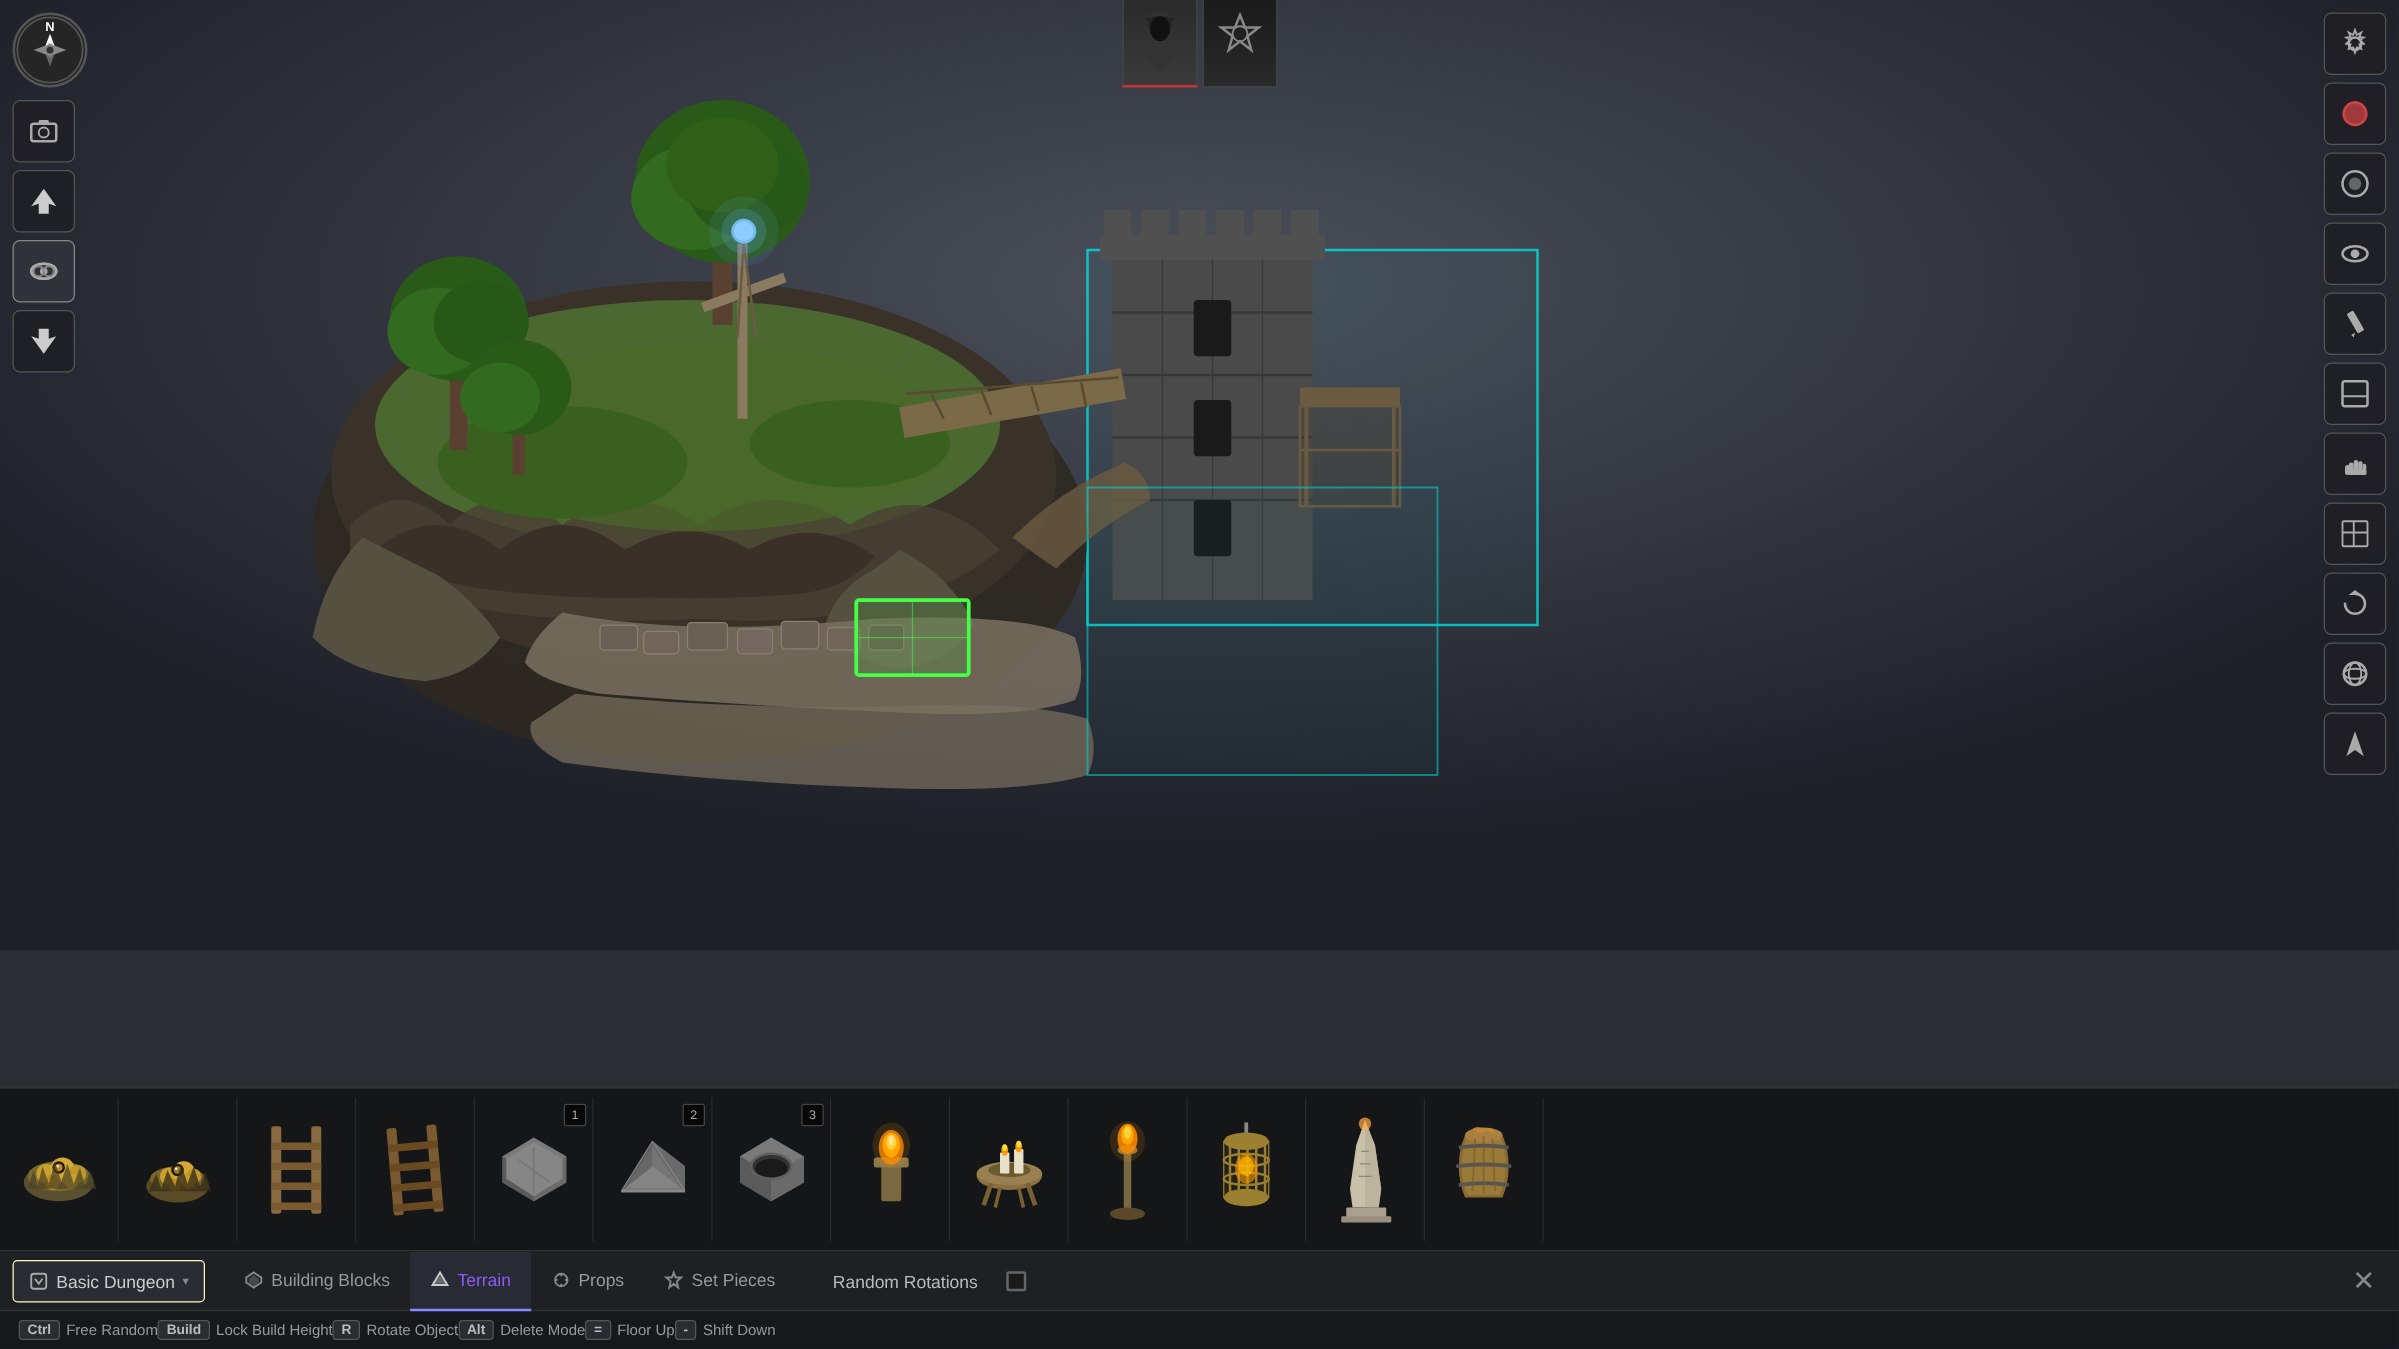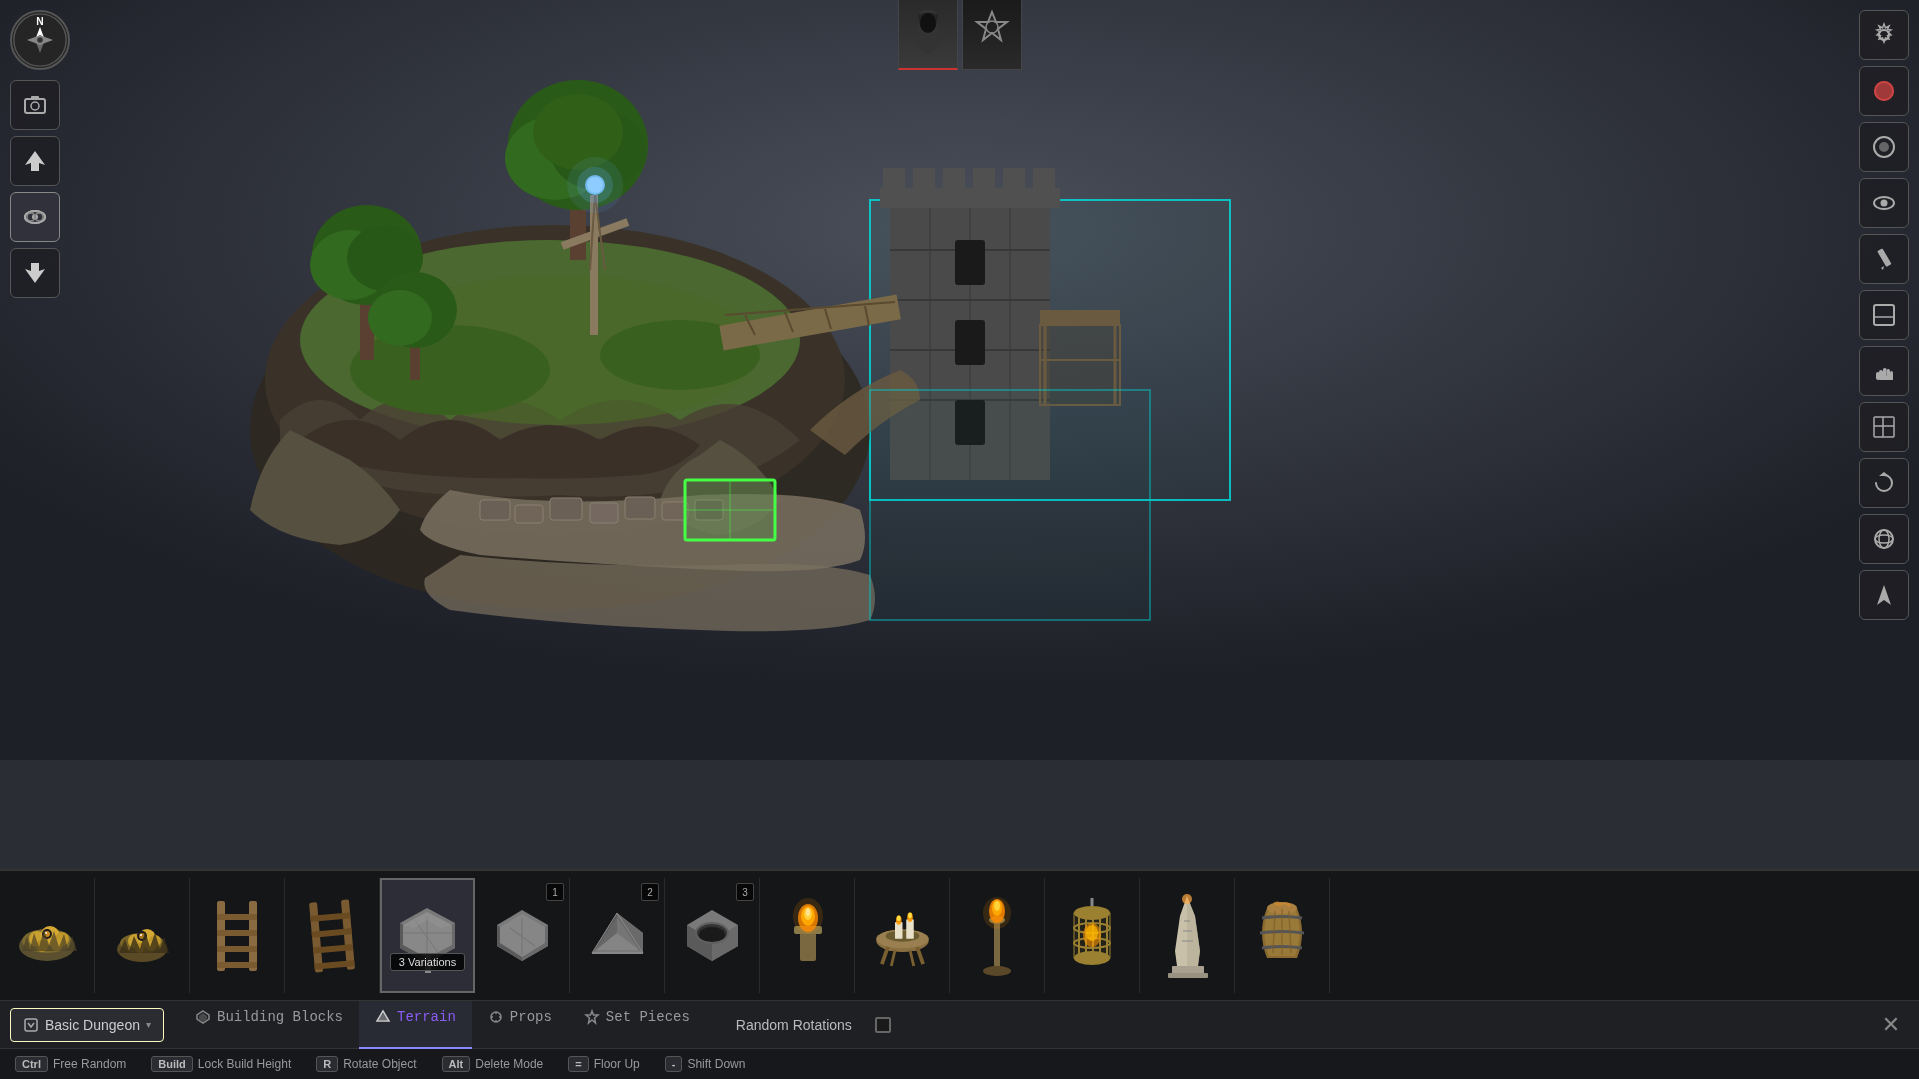--- a/index.html
+++ b/index.html
@@ -208,28 +208,28 @@
       cursor: pointer;
       color: #ccc;
       font-size: 14px;
       margin-right: 15px;
       height: 34px;
     }
     .scene-dropdown-arrow { color: #888; font-size: 10px; }
 
     .tab {
       display: flex;
+      align-items: center;
       gap: 6px;
       padding: 8px 16px;
       cursor: pointer;
       color: #999;
       font-size: 14px;
       border-bottom: 2px solid transparent;
       height: 48px;
-      font-family: Liberation Mono, monospace;
     }
     .tab.active {
       color: #8b5cf6;
       border-bottom: 2px solid #8888ff;
       background: rgba(100,100,150,0.15);
     }
 
     .random-rotations {
       display: flex;
       align-items: center;
@@ -256,21 +256,20 @@
       cursor: pointer;
     }
 
     
     #hotkey-bar {
       height: 30px;
       background: #16181c;
       display: flex;
       align-items: center;
       padding: 0 15px;
-      gap: 25px;
       font-size: 12px;
       color: #888;
     }
     .hotkey {
       display: flex;
       align-items: center;
       gap: 5px;
     }
     .key {
       background: #2a2c32;
@@ -629,45 +628,20 @@
           <rect x="15" y="5" width="8" height="70" rx="2" fill="#7a5a30"></rect>
           <rect x="47" y="5" width="8" height="70" rx="2" fill="#7a5a30"></rect>
           <rect x="15" y="18" width="40" height="6" rx="1" fill="#6a4a20"></rect>
           <rect x="15" y="34" width="40" height="6" rx="1" fill="#6a4a20"></rect>
           <rect x="15" y="50" width="40" height="6" rx="1" fill="#6a4a20"></rect>
           <rect x="15" y="66" width="40" height="6" rx="1" fill="#6a4a20"></rect>
         </svg>
       </div>
     </div>
 
-    <div class="asset-item selected">
-      <div class="asset-icon">
-        <svg width="75" height="75" viewBox="0 0 75 75">
-
-          <polygon points="37,10 65,25 65,50 37,65 10,50 10,25" fill="#7a7a7a"></polygon>
-
-          <polygon points="10,25 10,50 37,65 37,40" fill="#5a5a5a"></polygon>
-
-          <polygon points="65,25 65,50 37,65 37,40" fill="#6a6a6a"></polygon>
-
-          <polygon points="37,14 62,27 62,47 37,60 13,47 13,27" fill="#888"></polygon>
-
-          <line x1="25" y1="22" x2="48" y2="55" stroke="#777" stroke-width="1"></line>
-          <line x1="37" y1="18" x2="37" y2="58" stroke="#777" stroke-width="1"></line>
-          <line x1="13" y1="35" x2="62" y2="35" stroke="#777" stroke-width="1"></line>
-
-          <polygon points="37,14 62,27 50,30 37,22 24,30 13,27" fill="#999" opacity="0.4"></polygon>
-
-          <rect x="30" y="58" width="16" height="14" rx="2" fill="#555" opacity="0.8"></rect>
-          <rect x="28" y="60" width="20" height="8" rx="1" fill="#666"></rect>
-          <rect x="35" y="56" width="6" height="20" rx="1" fill="#888"></rect>
-        </svg>
-      </div>
-      <div class="asset-badge">3 Variations</div>
-    </div>
 
     <div class="asset-item">
       <div class="asset-number">1</div>
       <div class="asset-icon">
         <svg width="75" height="75" viewBox="0 0 75 75">
           <polygon points="37,12 63,27 63,48 37,63 12,48 12,27" fill="#7a7a7a"></polygon>
           <polygon points="12,27 12,48 37,63 37,42" fill="#5a5a5a"></polygon>
           <polygon points="63,27 63,48 37,63 37,42" fill="#6a6a6a"></polygon>
           <polygon points="37,16 60,29 60,45 37,59 15,45 15,29" fill="#868686"></polygon>
 

